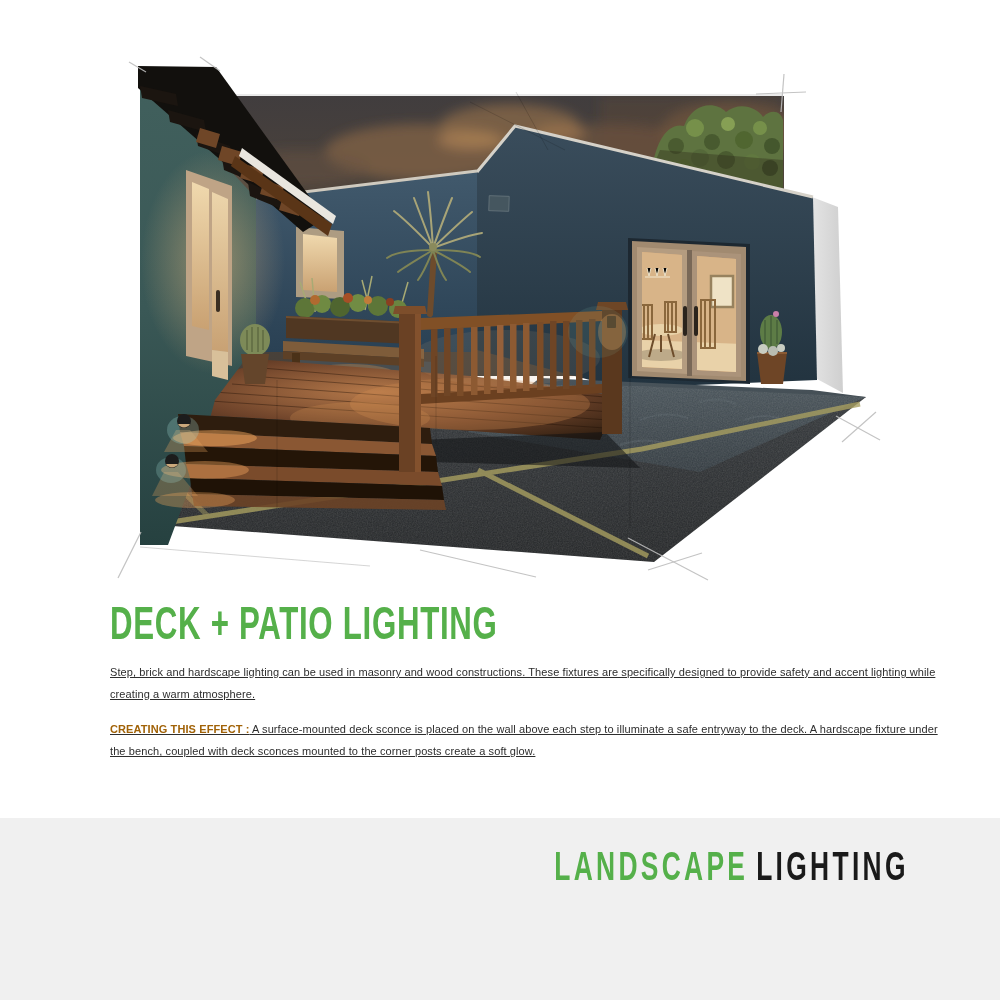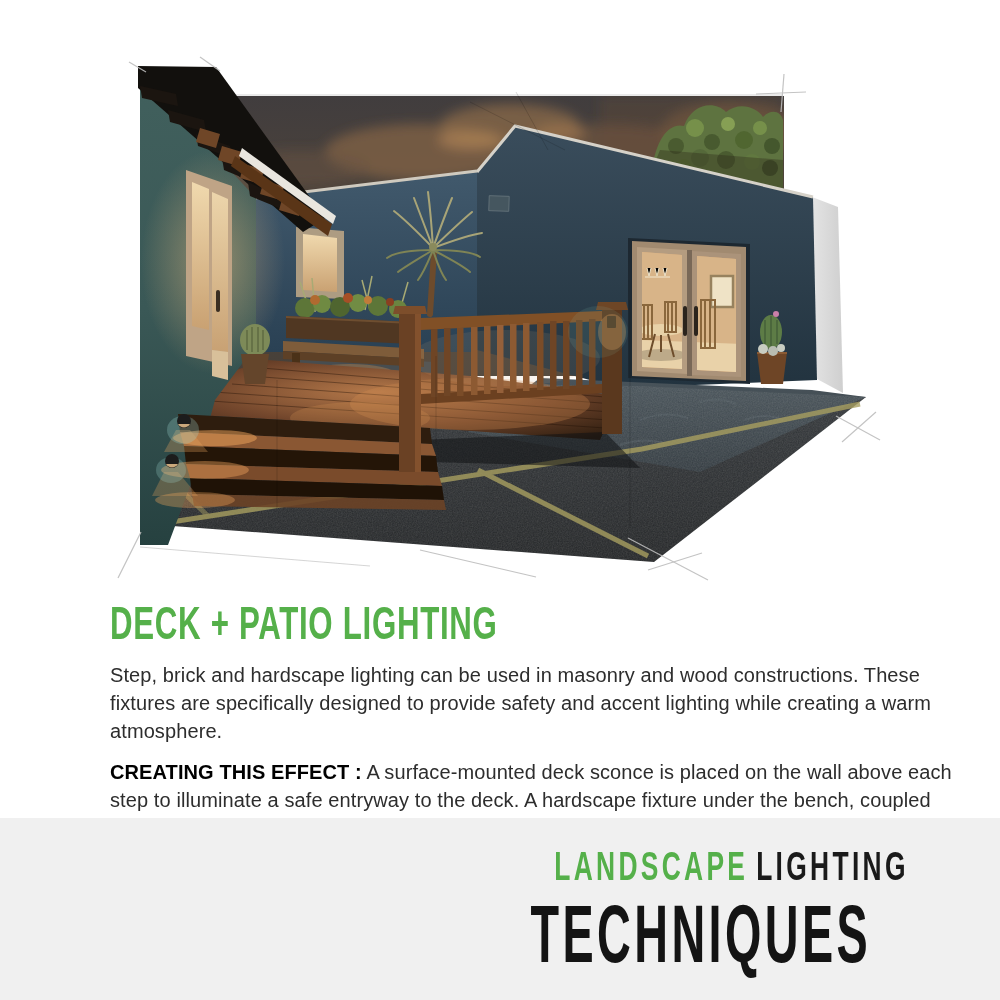--- a/index.html
+++ b/index.html
@@ -14,23 +14,23 @@
   body{width:1000px;height:1000px;background:#fff;font-family:"Liberation Sans",sans-serif;}
   .page{position:relative;width:1000px;height:1000px;background:var(--page-bg);overflow:hidden;}
   .scene-wrap{position:absolute;left:0;top:0;width:1000px;height:600px;}
   .content{position:absolute;left:85px;top:600px;width:845px;margin-left:25px;}
   .heading{
     margin:0 0 15px 0;
     font-size:46px;font-weight:700;line-height:1;
     color:var(--accent);letter-spacing:1px;white-space:nowrap;
     transform:scaleX(0.68);transform-origin:left center;
   }
-  .body-text{font-size:20px;line-height:28px;color:var(--text);letter-spacing:0.1px;}
+  .body-text{font-size:11px;line-height:22px;color:var(--text);letter-spacing:0.1px;text-decoration:underline;}
   .body-text p{margin:0 0 13px 0;}
-  .body-text strong{font-weight:700;color:#000000;}
+  .body-text strong{font-weight:700;color:#a16207;}
   .footer{
     position:absolute;left:0;top:818px;width:1000px;height:182px;
     background:var(--footer-bg);text-align:right;
   }
   .brand-line{margin-top:28px;line-height:1;white-space:nowrap;}
   .brand-inner{display:inline-block;transform:scaleX(0.66);transform-origin:center;
     font-size:40px;font-weight:700;letter-spacing:5px;color:var(--footer-dark);}
   .word-green{color:var(--accent);padding-right:12px;}
   .tech-line{margin-top:7px;line-height:1;white-space:nowrap;}
   .tech-inner{display:inline-block;transform:scaleX(0.57);transform-origin:center;
@@ -409,18 +409,15 @@
     <div class="body-text">
       <p>Step, brick and hardscape lighting can be used in masonry and wood constructions. These fixtures are specifically designed to provide safety and accent lighting while creating a warm atmosphere.</p>
       <p><strong>CREATING THIS EFFECT :</strong><span> A surface-mounted deck sconce is placed on the wall above each step to illuminate a safe entryway to the deck. A hardscape fixture under the bench, coupled with deck sconces mounted to the corner posts create a soft glow.</span></p>
     </div>
   </div>
 
   <div class="footer">
     <div class="brand-line">
       <span class="brand-inner"><span class="word-green">LANDSCAPE</span><span>LIGHTING</span></span>
     </div>
-    <div class="tech-line">
-      <span class="tech-inner">TECHNIQUES</span>
-    </div>
   </div>
 
 </div>
 
 </body></html>

